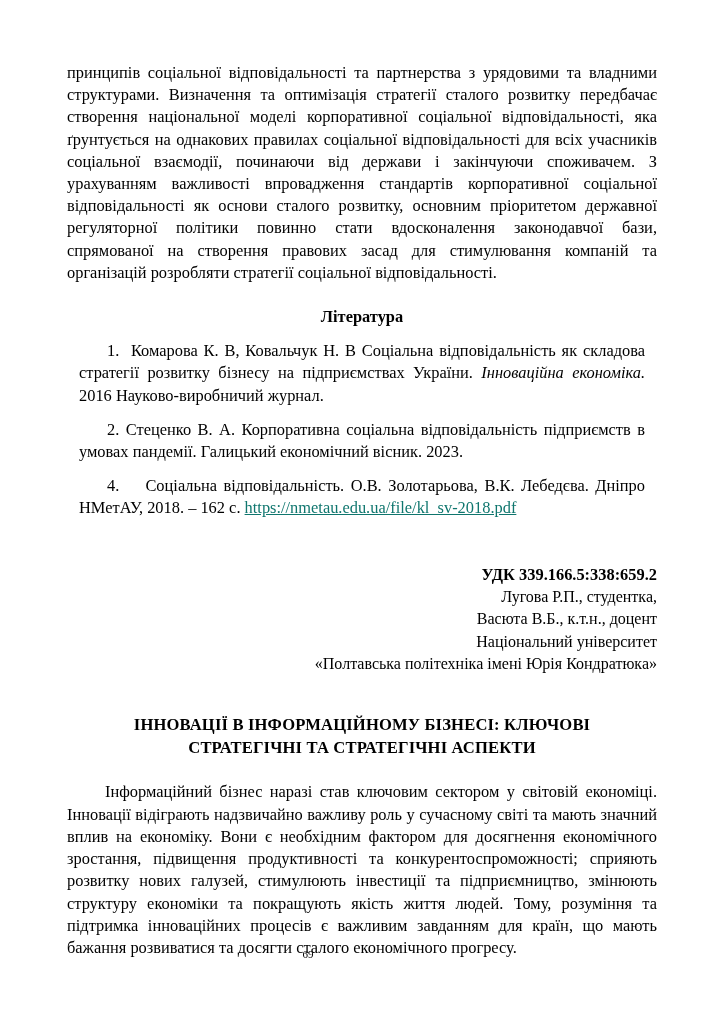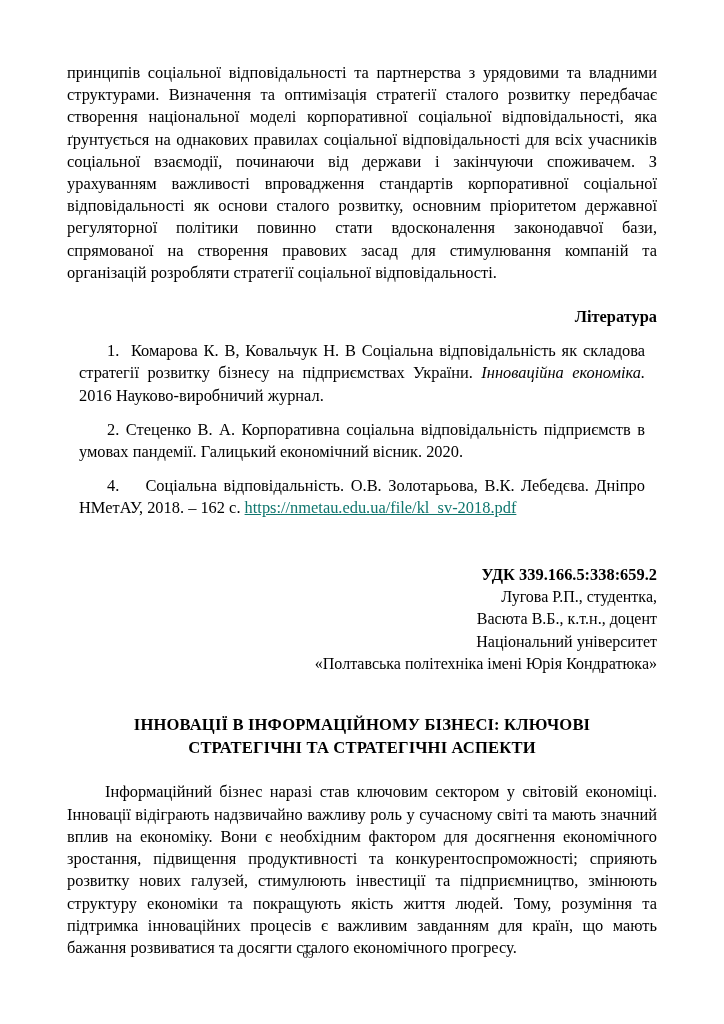--- a/index.html
+++ b/index.html
@@ -49,21 +49,21 @@
   .body-par-indent {
     text-indent: 38px;
   }
 
   
   .lit-heading {
     margin-top: 22px;
     font-size: 16.4px;
     line-height: 22.2px;
     font-weight: bold;
-    text-align: right;
+    text-align: center;
   }
 
   .ref {
     font-size: 16.4px;
     line-height: 22.2px;
     text-align: justify;
     text-indent: 28px;
     margin: 12px;
   }
   .ref-first {
@@ -126,21 +126,21 @@
 
     <p class="body-par">принципів соціальної відповідальності та партнерства з урядовими та владними структурами. Визначення та оптимізація стратегії сталого розвитку передбачає створення національної моделі корпоративної соціальної відповідальності, яка ґрунтується на однакових правилах соціальної відповідальності для всіх учасників соціальної взаємодії, починаючи від держави і закінчуючи споживачем. З урахуванням важливості впровадження стандартів корпоративної соціальної відповідальності як основи сталого розвитку, основним пріоритетом державної регуляторної політики повинно стати вдосконалення законодавчої бази, спрямованої на створення правових засад для стимулювання компаній та організацій розробляти стратегії соціальної відповідальності.</p>
 
     <div class="lit-heading">Література</div>
 
     <p class="ref ref-first">
       <span>1.</span><span>&nbsp;&nbsp;</span><span>Комарова К. В, Ковальчук Н. В Соціальна відповідальність як складова стратегії розвитку бізнесу на підприємствах України. </span><span class="ital">Інноваційна економіка.</span><span> 2016 Науково-виробничий журнал.</span>
     </p>
 
     <p class="ref">
-      <span>2.</span><span>&nbsp;</span><span>Стеценко В. А. Корпоративна соціальна відповідальність підприємств в умовах пандемії. Галицький економічний вісник. 2020.</span>
+      <span>2.</span><span>&nbsp;</span><span>Стеценко В. А. Корпоративна соціальна відповідальність підприємств в умовах пандемії. Галицький економічний вісник. 2023.</span>
     </p>
 
 
     <p class="ref">
       <span>4.</span><span>&nbsp;&nbsp;&nbsp;&nbsp;</span><span>Соціальна відповідальність. О.В. Золотарьова, В.К. Лебедєва. Дніпро НМетАУ, 2018.  – 162 с. </span><a class="link" href="#">https://nmetau.edu.ua/file/kl_sv-2018.pdf</a>
     </p>
 
     <div class="udk">УДК 339.166.5:338:659.2</div>
 
     <div class="authors">

